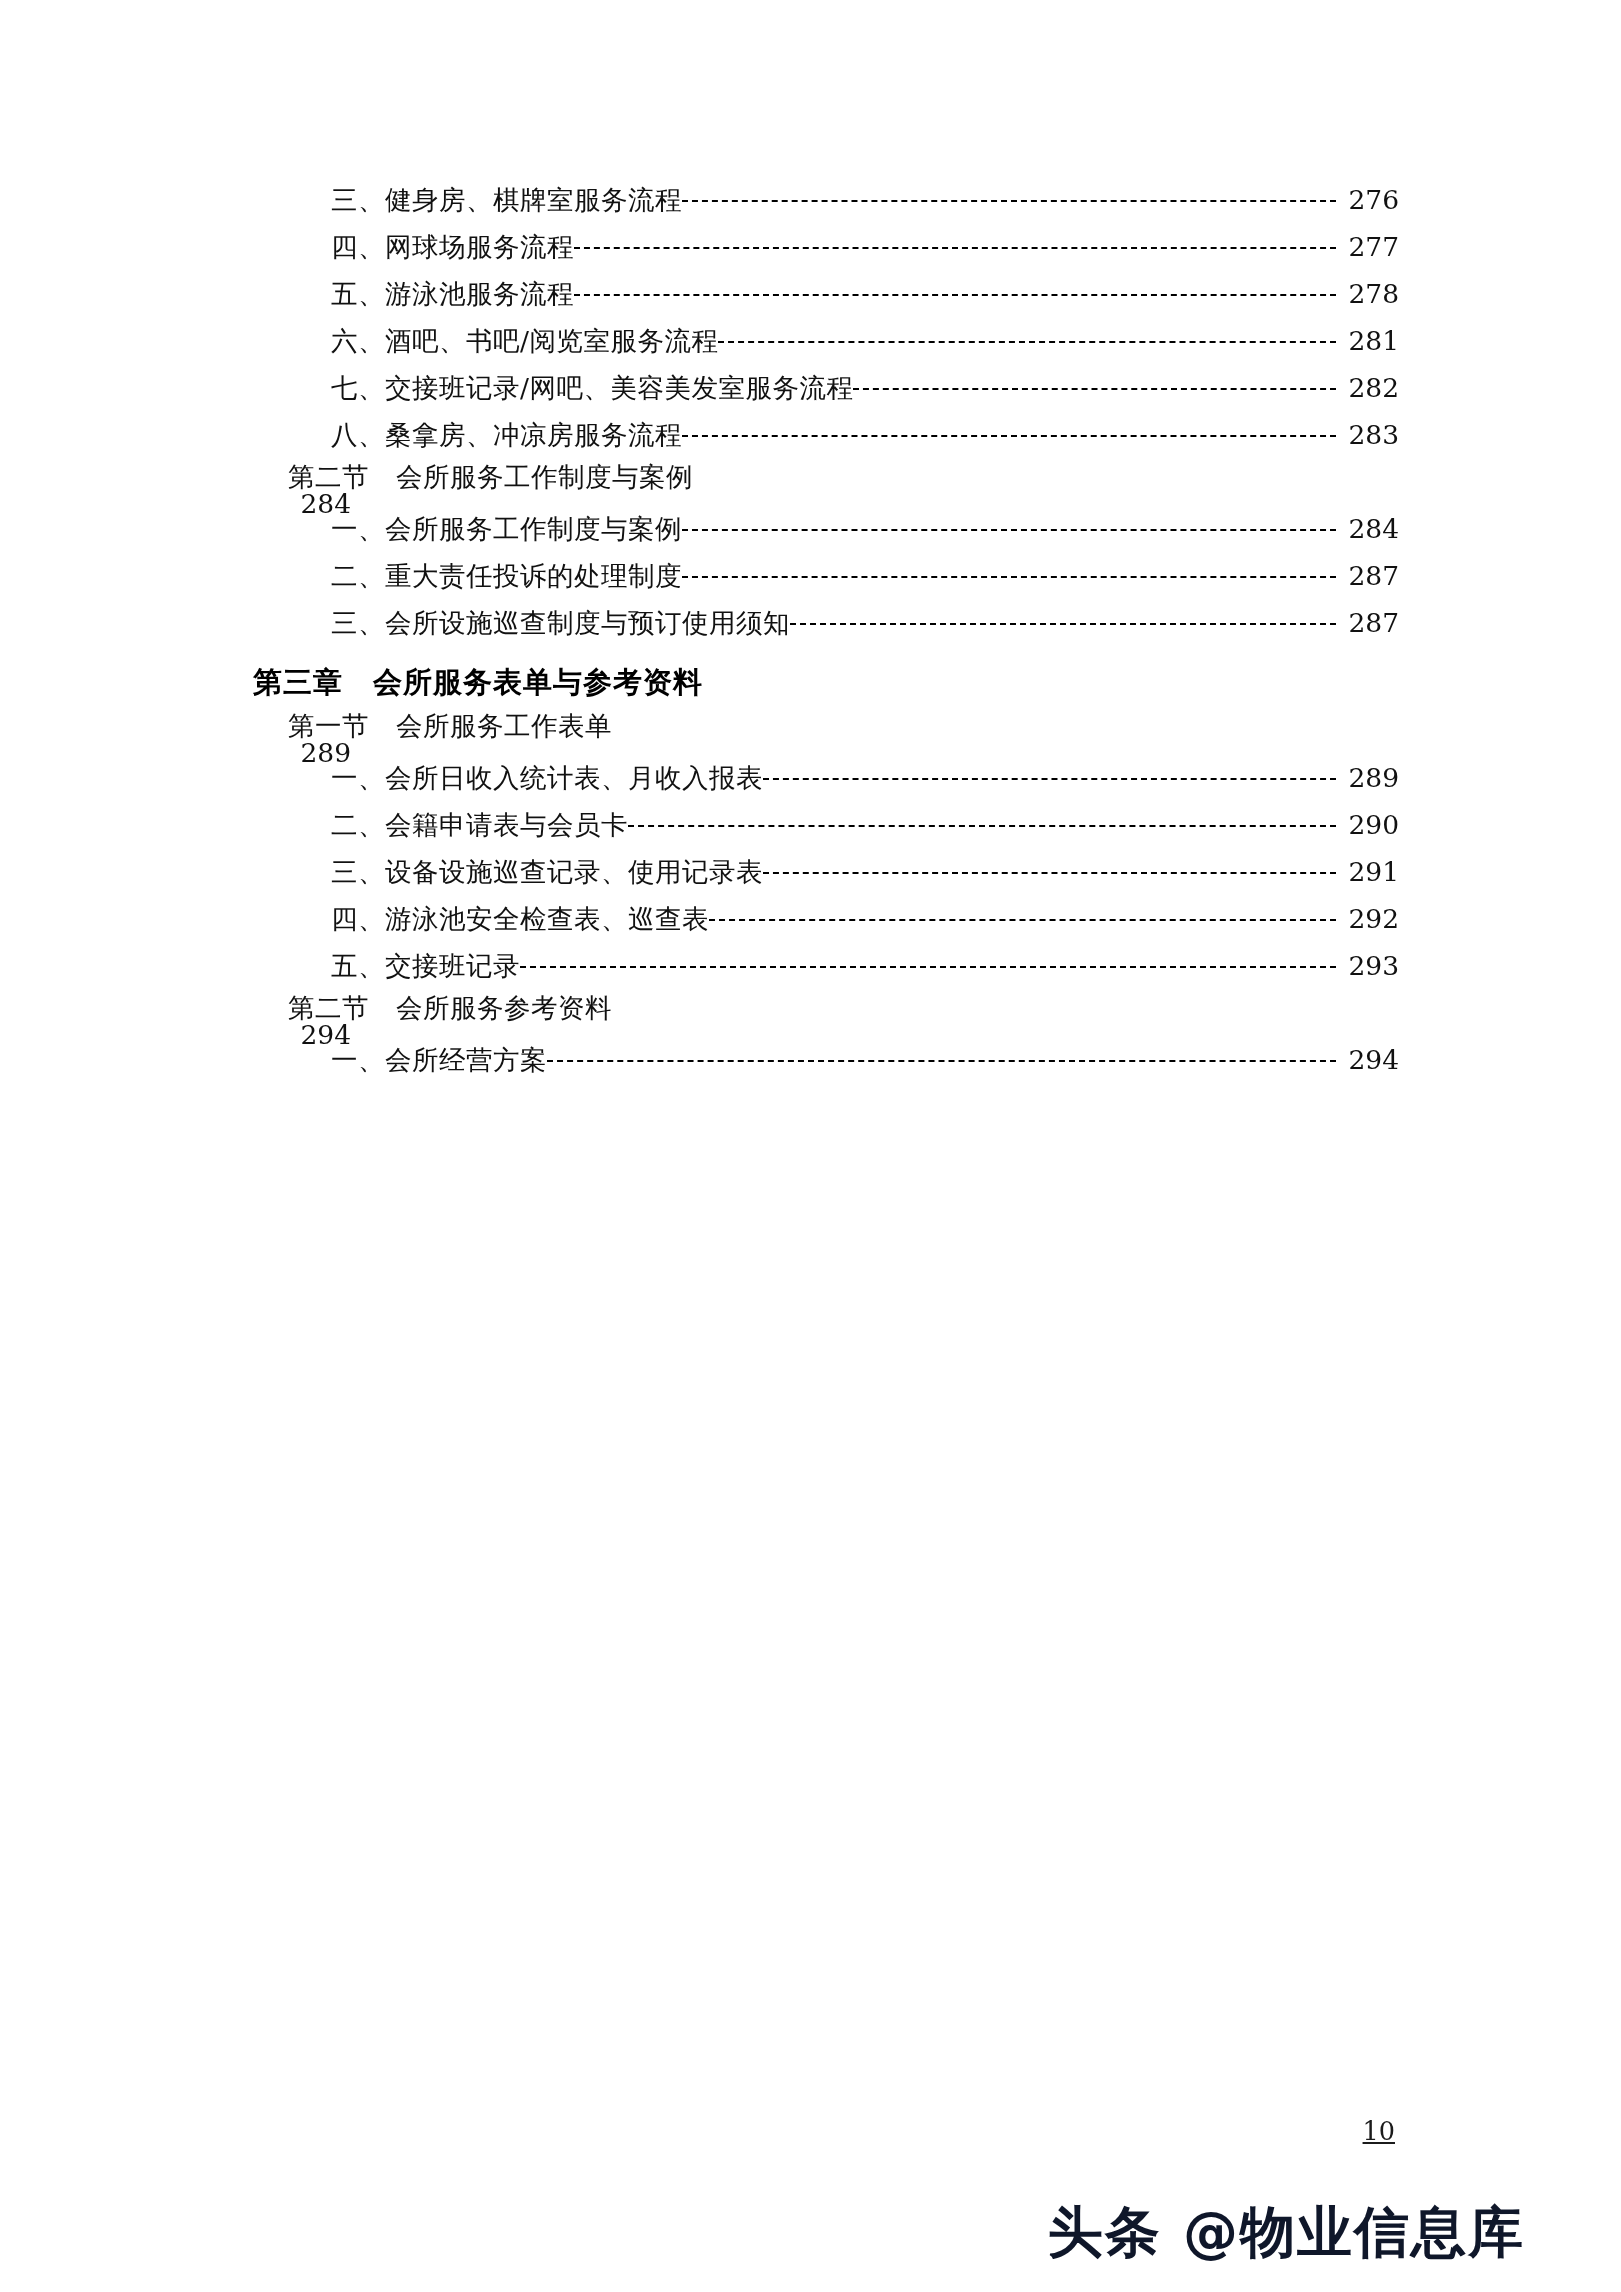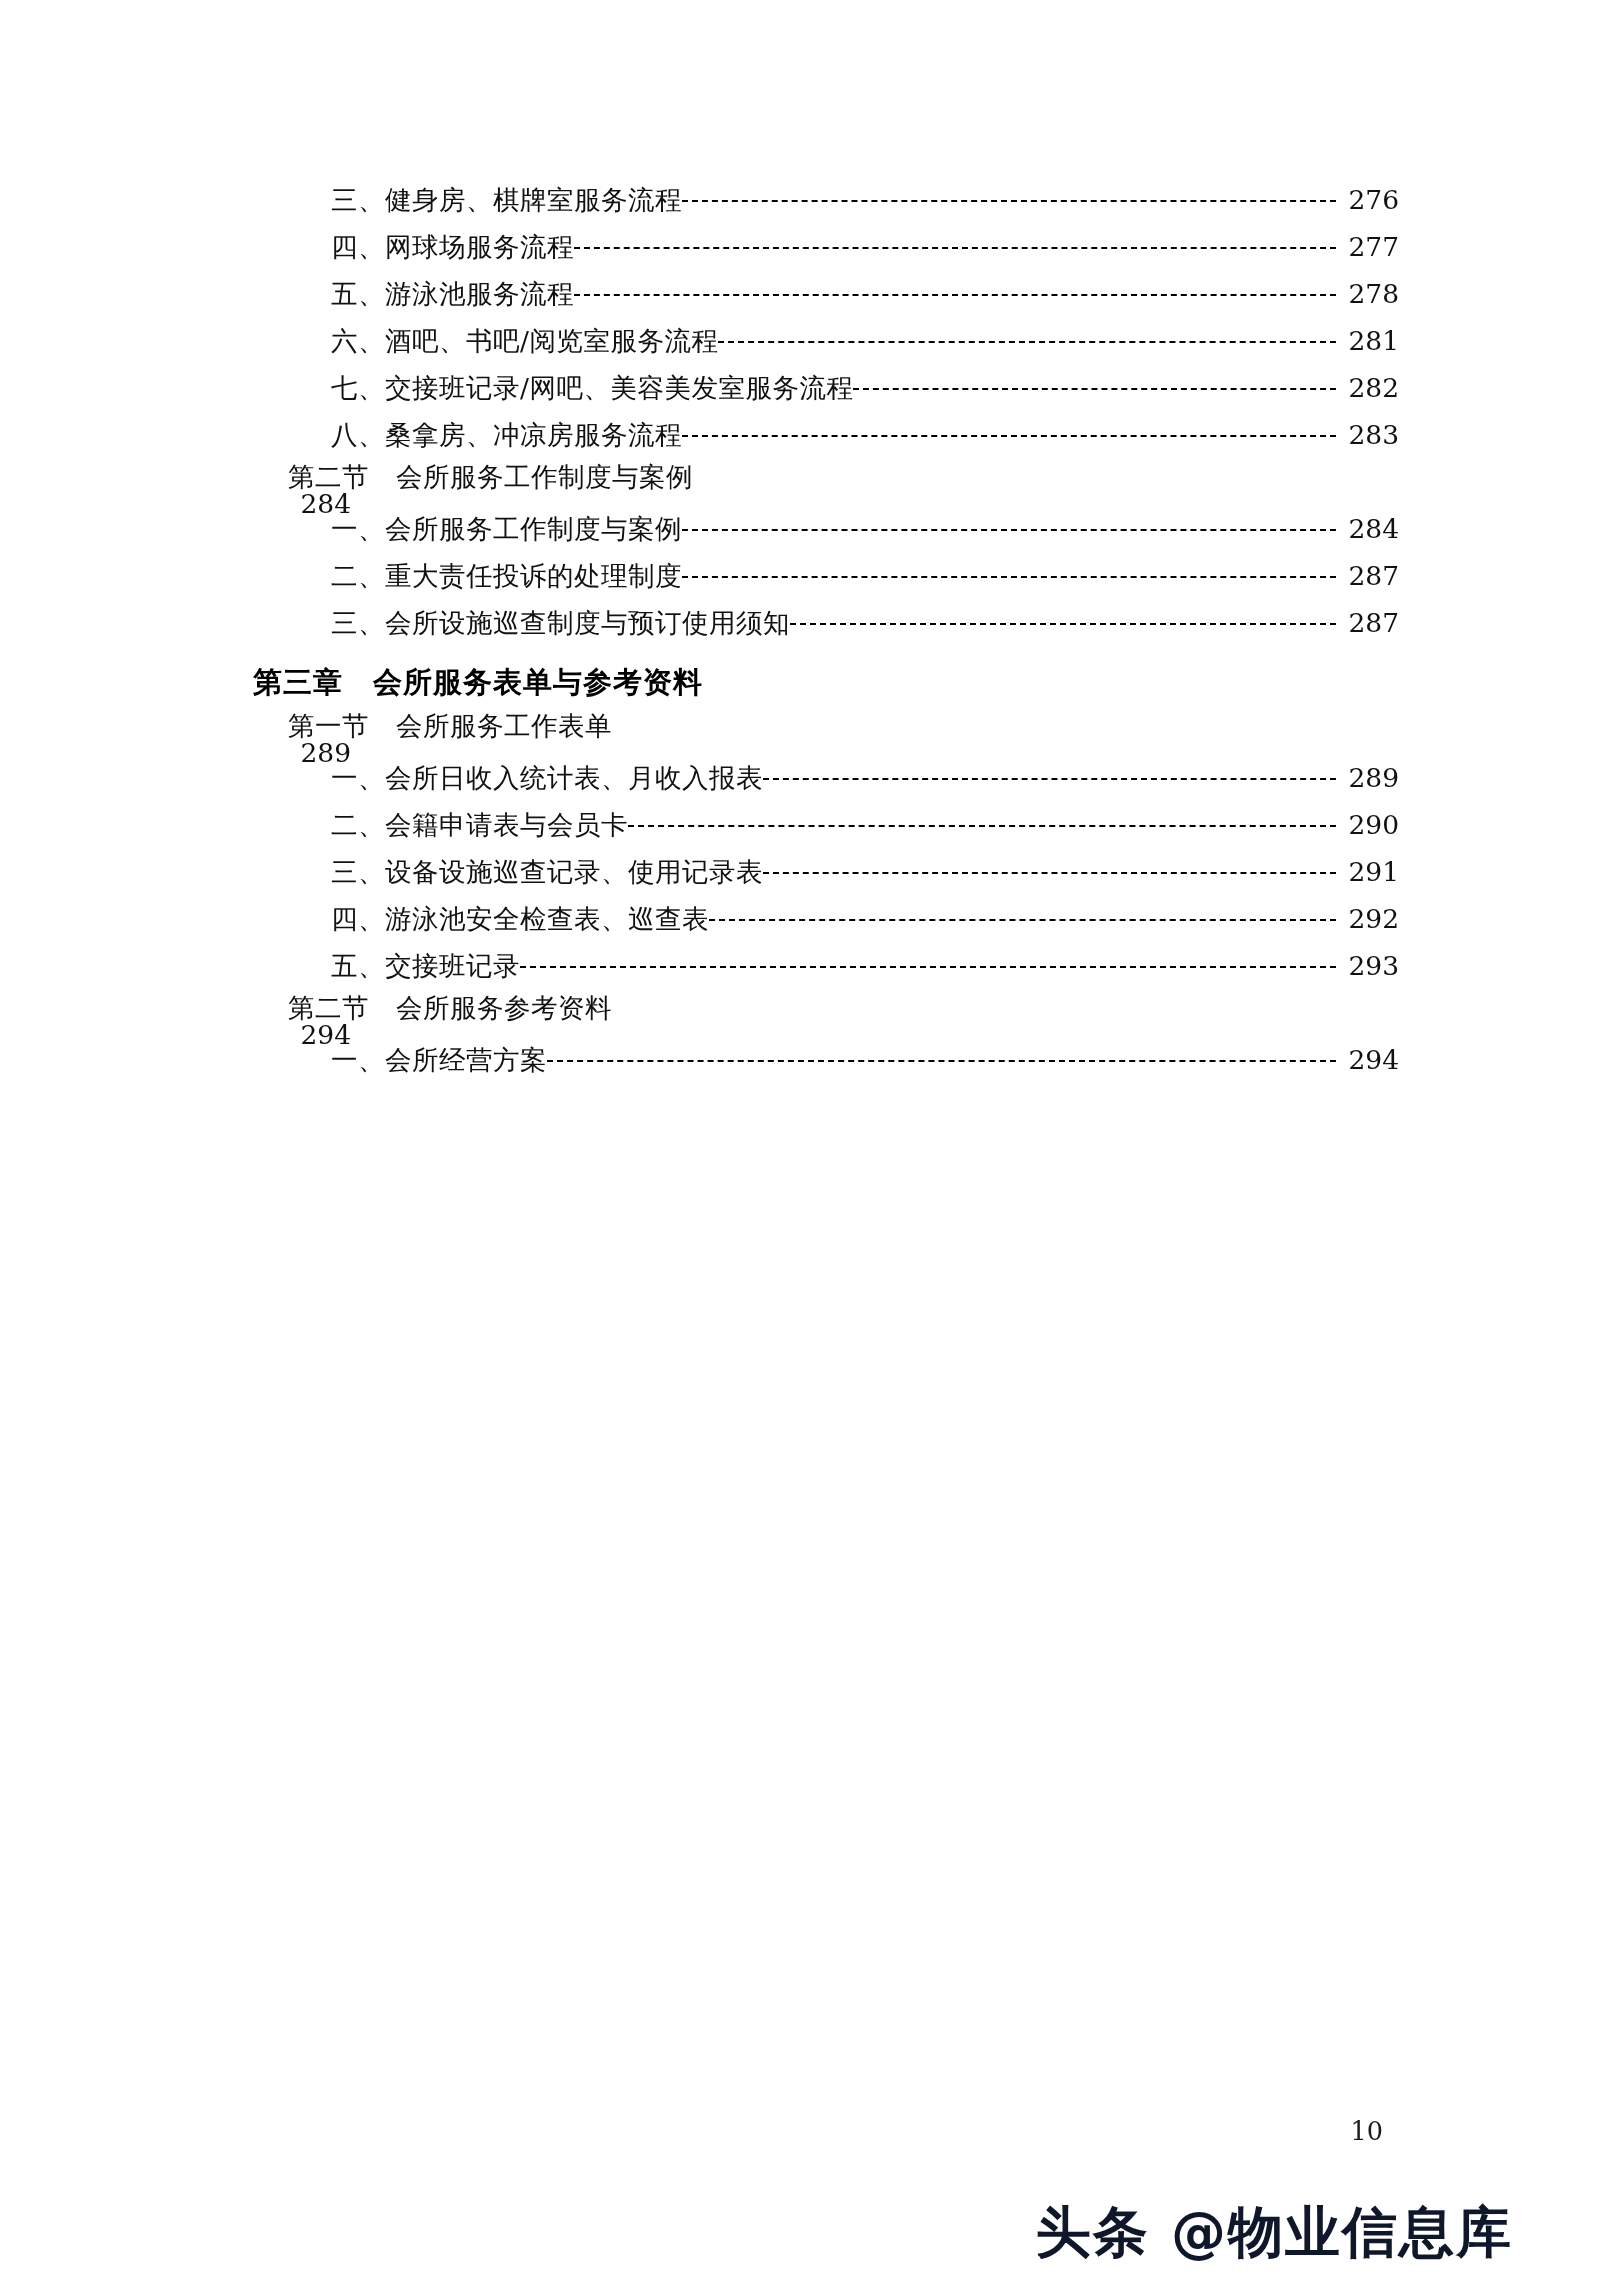--- a/index.html
+++ b/index.html
@@ -16,20 +16,21 @@
     overflow: hidden;
   }
 
   #page {
     position: absolute;
     left: 0;
     top: 0;
     width: 1552px;
     height: 2293px;
     background: #ffffff;
+    padding-left: 12px;
   }
 
   
   #toc {
     position: absolute;
     left: 223px;
     top: 182px;
     width: 1176px;
   }
 
@@ -93,20 +94,21 @@
   }
 
   
   #folio {
     position: absolute;
     right: 169px;
     top: 2116px;
     font-family: "DejaVu Serif", "Liberation Serif", serif;
     font-size: 25.5px;
     color: #1b1b1b;
+    text-decoration: underline;
   }
 
   #watermark {
     position: absolute;
     right: 39px;
     top: 2196px;
     font-family: "DejaVu Sans", "Liberation Sans", sans-serif;
     font-weight: bold;
     font-size: 55px;
     letter-spacing: 2px;

